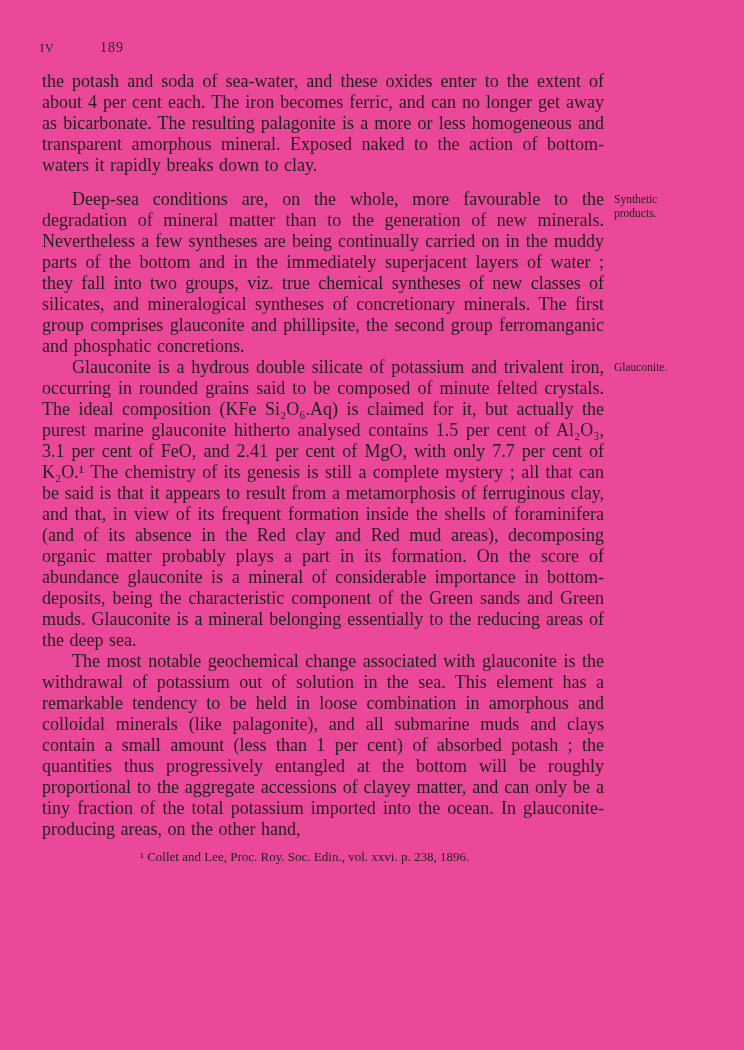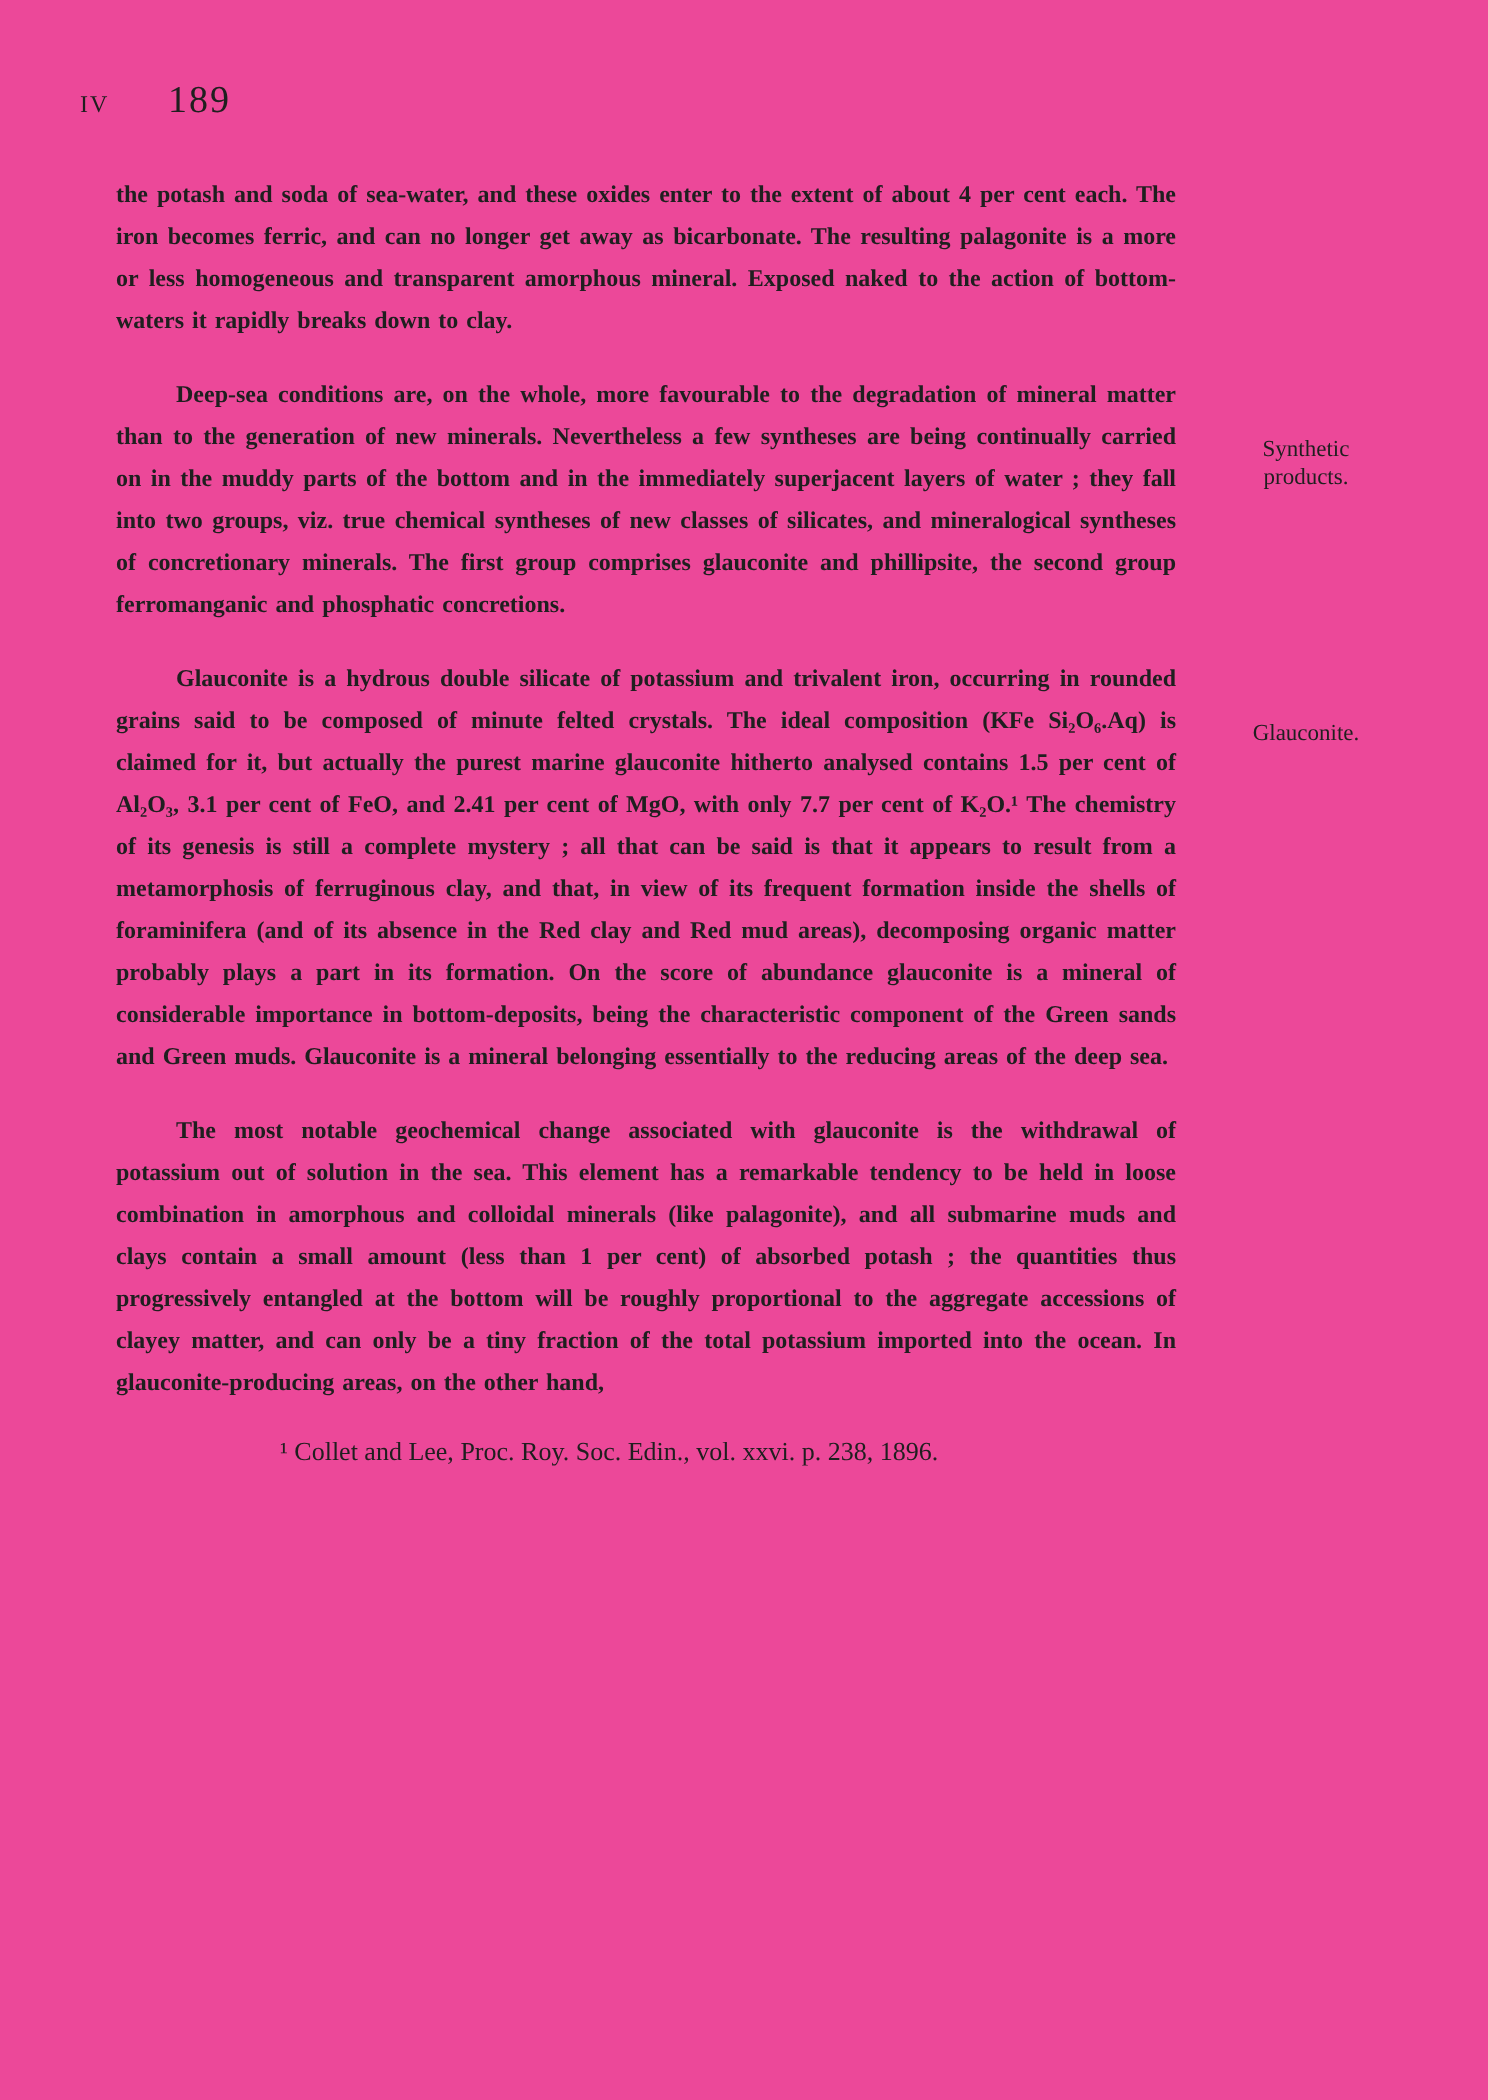--- a/index.html
+++ b/index.html
@@ -32,50 +32,49 @@
   }
   .running-head .title {
     flex: 1;
     text-align: center;
     font-size: 21px;
     letter-spacing: 2.5px;
     white-space: nowrap;
   }
   .running-head .pagenum {
     flex: none;
-    font-size: 19px;
+    font-size: 14px;
     letter-spacing: 1px;
+    margin-left: 16px;
   }
   .text-block {
     position: absolute;
     top: 71px;
     left: 42px;
     width: 562px;
   }
   .para {
-    margin: 16px;
+    margin: 0;
     text-align: justify;
-    font-size: 12px;
+    font-size: 18px;
     line-height: 21px;
     word-spacing: 1px;
-    font-weight: bold;
   }
   .para.indent { text-indent: 30px; }
   .para.gap { margin-top: 13px; }
   .para-wrap { position: relative; }
   .margin-note {
     position: absolute;
     top: 3px;
     left: 572px;
     width: 78px;
     font-size: 11.5px;
     line-height: 14px;
-    text-align: center;
+    text-align: left;
     word-spacing: normal;
-    margin-top: 28px;
   }
   .footnote {
     margin-top: 9px;
     padding-left: 98px;
     font-size: 13px;
     line-height: 16px;
     word-spacing: normal;
   }
   .footnote .fn-italic { }
 </style>

